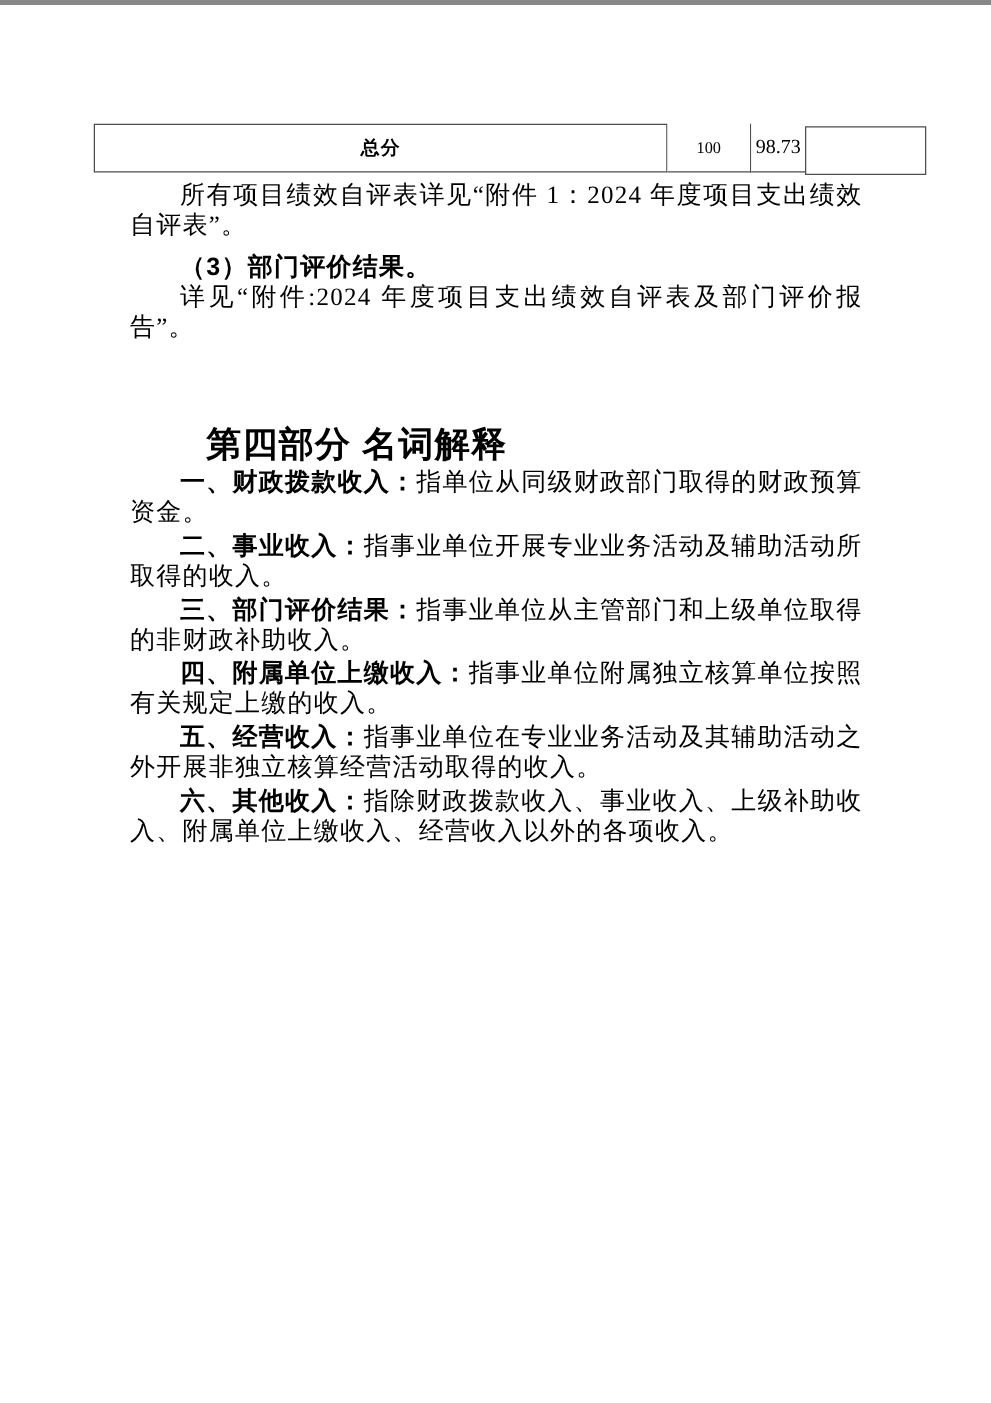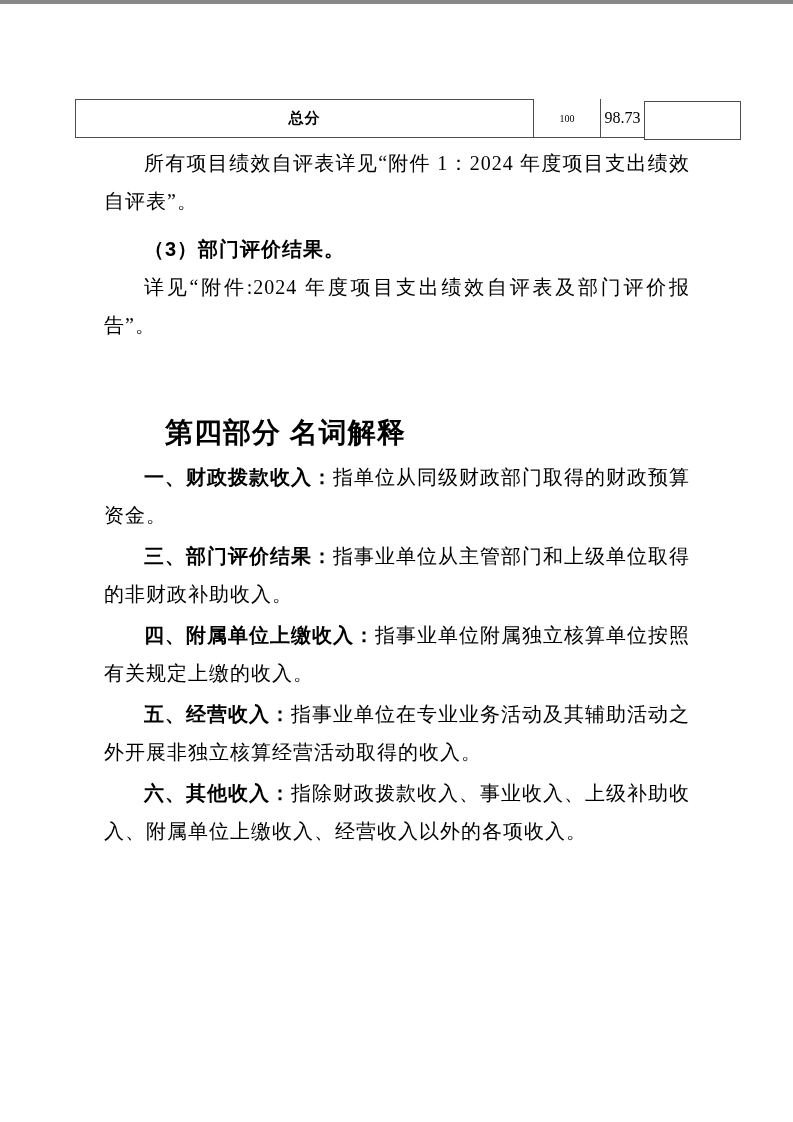--- a/index.html
+++ b/index.html
@@ -38,42 +38,42 @@
     width: 459px;
     border: 1px solid #4d4d4d;
     font-weight: bold;
     font-size: 15px;
     letter-spacing: 1px;
   }
   .cell-max {
     width: 67px;
     border-bottom: 1px solid #4d4d4d;
     border-right: 1px solid #4d4d4d;
-    font-size: 10px;
+    font-size: 13px;
   }
   .cell-score {
     width: 43px;
     border-bottom: 1px solid #4d4d4d;
     font-size: 16px;
   }
   .cell-note {
     width: 97px;
     border: 1px solid #4d4d4d;
     transform: translateY(2px);
     font-size: 13px;
   }
 
   
   .content {
     position: absolute;
     left: 104px;
     top: 140px;
     width: 586px;
     font-size: 20px;
-    line-height: 38px;
+    line-height: 24px;
     letter-spacing: 1px;
     text-align: justify;
   }
   .content p {
     margin: 0;
     text-indent: 2em;
   }
   .sub-heading {
     font-weight: bold;
     font-family: "Liberation Sans", "DejaVu Sans", sans-serif;
@@ -113,20 +113,23 @@
     <p class="sub-heading">（3）部门评价结果。</p>
 
     <p>详见“附件:2024 年度项目支出绩效自评表及部门评价报告”。</p>
 
     <p class="section-title">第四部分 名词解释</p>
 
     <p class="term">
       <span class="lead">一、财政拨款收入：</span><span>指单位从同级财政部门取得的财政预算资金。</span>
     </p>
     <p class="term">
+      <span class="lead">二、事业收入：</span><span>指事业单位开展专业业务活动及辅助活动所取得的收入。</span>
+    </p>
+    <p class="term">
       <span class="lead">三、部门评价结果：</span><span>指事业单位从主管部门和上级单位取得的非财政补助收入。</span>
     </p>
     <p class="term">
       <span class="lead">四、附属单位上缴收入：</span><span>指事业单位附属独立核算单位按照有关规定上缴的收入。</span>
     </p>
     <p class="term">
       <span class="lead">五、经营收入：</span><span>指事业单位在专业业务活动及其辅助活动之外开展非独立核算经营活动取得的收入。</span>
     </p>
     <p class="term">
       <span class="lead">六、其他收入：</span><span>指除财政拨款收入、事业收入、上级补助收入、附属单位上缴收入、经营收入以外的各项收入。</span>

